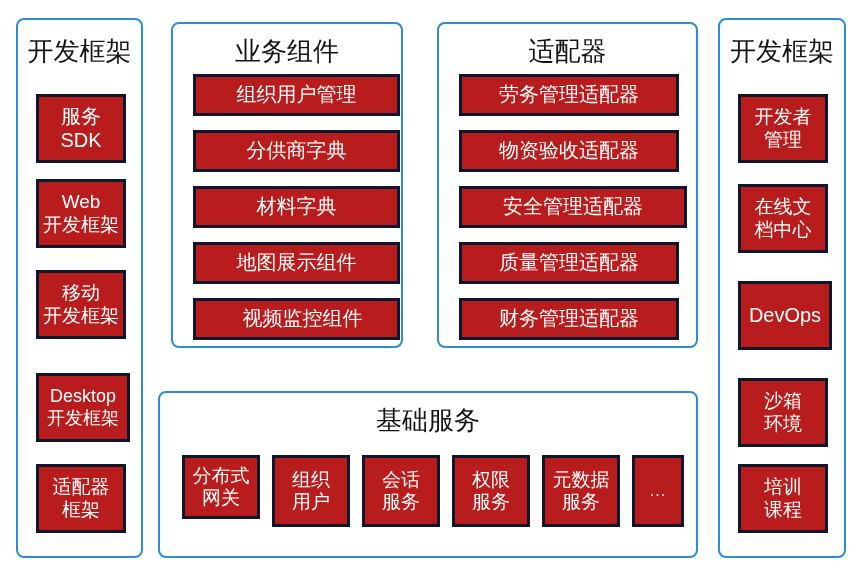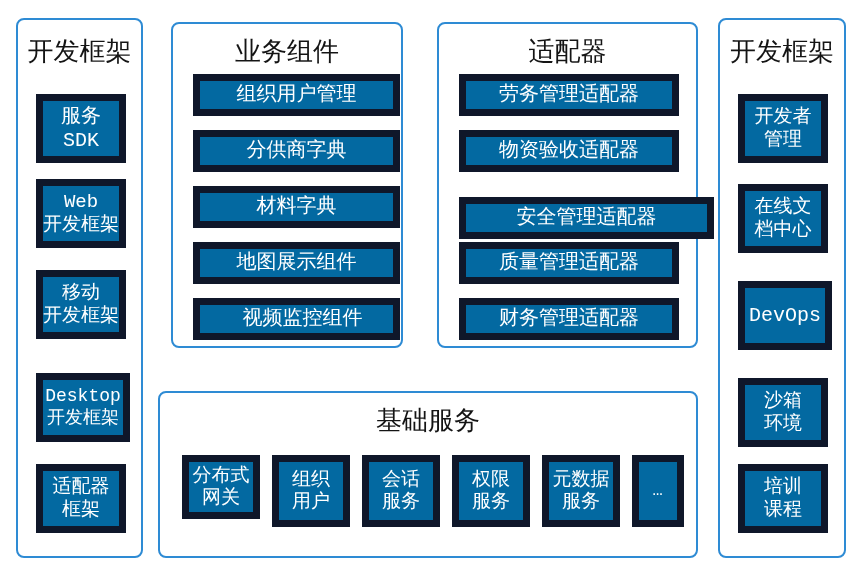--- a/index.html
+++ b/index.html
@@ -35,31 +35,30 @@
     color: #141414;
     font-size: 26px;
     line-height: 30px;
     font-weight: 400;
     letter-spacing: 0px;
     white-space: nowrap;
   }
   .box {
     position: absolute;
     box-sizing: border-box;
-    background: #0369a1;
-    border: 7px solid #0f172a;
+    background: #b91c1c;
+    border: 3px solid #0f172a;
     color: #ffffff;
     display: flex;
     align-items: center;
     justify-content: center;
     text-align: center;
     line-height: 1.18;
     font-weight: 400;
     white-space: pre-line;
-    font-family: Liberation Mono, monospace;
   }
   .box.t20 { font-size: 20px; }
   .box.t19 { font-size: 19px; }
   .box.t18 { font-size: 18px; }
   .box.dots {
     font-size: 17px;
     letter-spacing: 1px;
   }
   
   #panel-dev       { left: 16px;  top: 18px;  width: 127px; height: 540px; }
@@ -112,21 +111,21 @@
     <div class="box t20" style="left:20px; top:274px; width:207px; height:42px;padding-left:12px;">视频监控组件</div>
   </div>
 
   <div class="panel" id="panel-adapter">
     <div class="panel-title">适配器</div>
 
     <div class="box t20" style="left:20px; top:50px; width:220px; height:42px;">劳务管理适配器</div>
 
     <div class="box t20" style="left:20px; top:106px; width:220px; height:42px;">物资验收适配器</div>
 
-    <div class="box t20" style="left:20px; top:173px; width:255px; height:42px;">安全管理适配器</div>
+    <div class="box t20" style="left:20px; top:162px; width:228px; height:42px;">安全管理适配器</div>
 
     <div class="box t20" style="left:20px; top:218px; width:220px; height:42px;">质量管理适配器</div>
 
     <div class="box t20" style="left:20px; top:274px; width:220px; height:42px;">财务管理适配器</div>
   </div>
 
   <div class="panel" id="panel-support">
     <div class="panel-title">开发框架</div>
 
     <div class="box t19" style="left:18px; top:74px; width:90px; height:69px;">开发者

